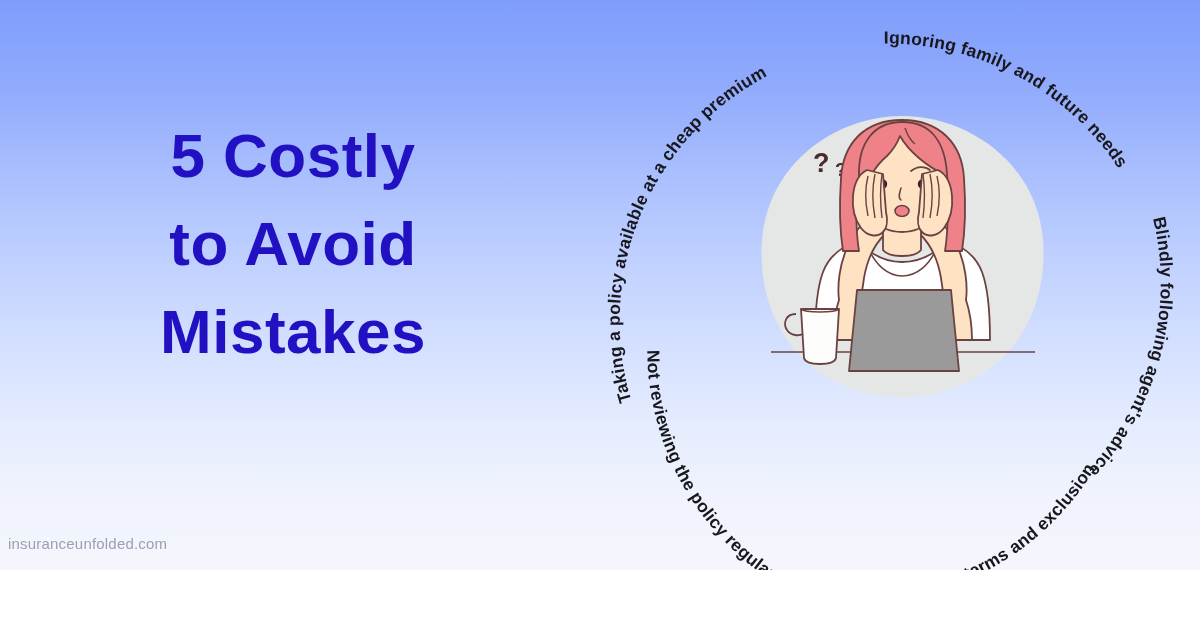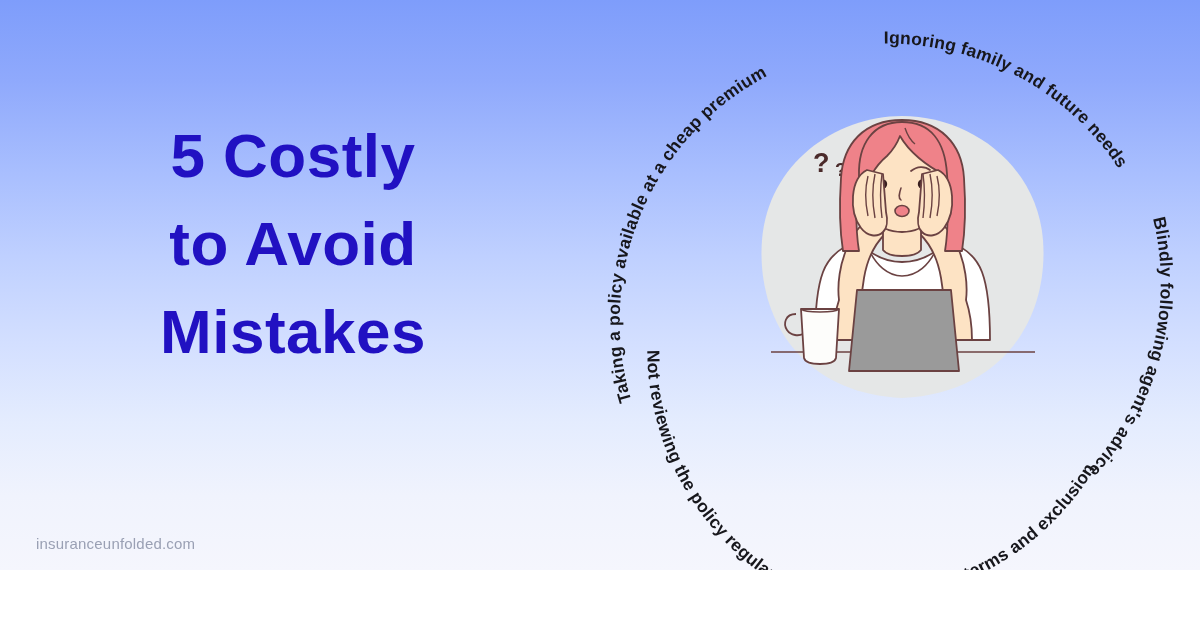--- a/index.html
+++ b/index.html
@@ -43,21 +43,21 @@
     text-align: center;
   }
   #headline .hl-line {
     display: block;
     white-space: nowrap;
   }
 
   
   #watermark {
     position: absolute;
-    left: 36px;
+    left: 8px;
     bottom: 18px;
     font-size: 15px;
     color: #9aa0b4;
     letter-spacing: 0.2px;
   }
 
   
   #ring {
     position: absolute;
     left: 600px;

